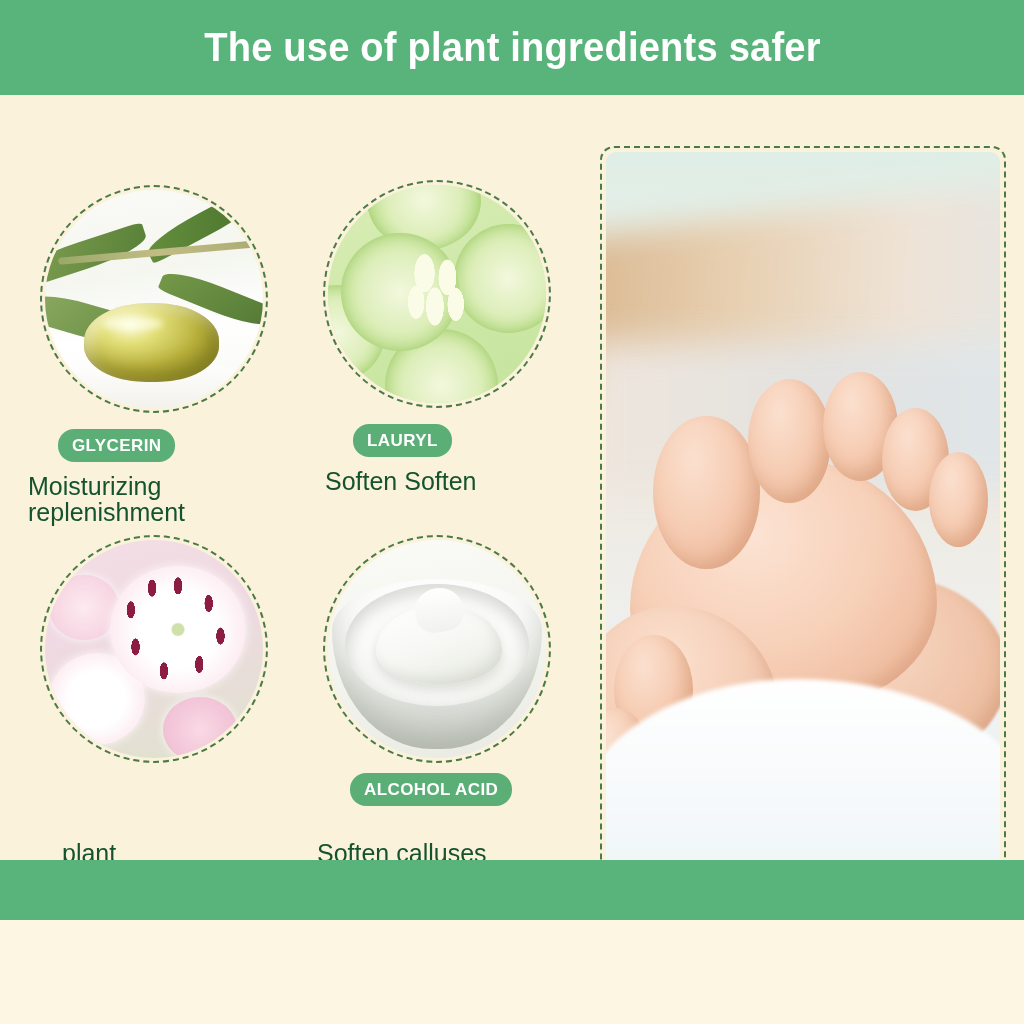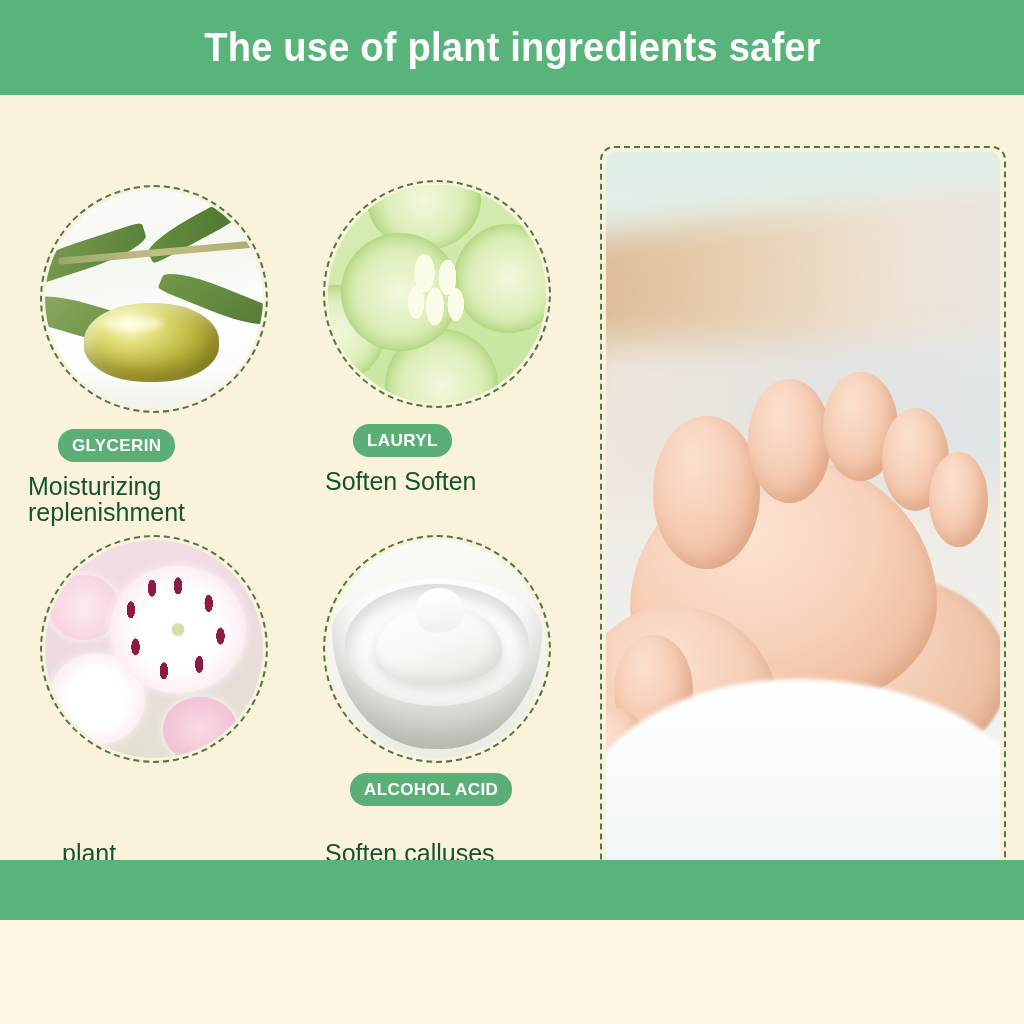--- a/index.html
+++ b/index.html
@@ -249,21 +249,21 @@
   .caption {
     position: absolute;
     color: #14532d;
     font-size: 25px;
     line-height: 1.04;
     white-space: pre-line;
   }
   .ing-cell.c0 .caption { top: 288px; left: 6px; }
   .ing-cell.c1 .caption { top: 288px; left: 20px; }
   .ing-cell.c2 .caption { top: 305px; left: 40px; }
-  .ing-cell.c3 .caption { top: 305px; left: 20px; }
+  .ing-cell.c3 .caption { top: 305px; left: 12px; }
 
   
   .hero {
     position: absolute;
     left: 600px;
     top: 146px;
     width: 406px;
     height: 744px;
     border: 2px dashed #4B7A46;
     border-radius: 14px;

